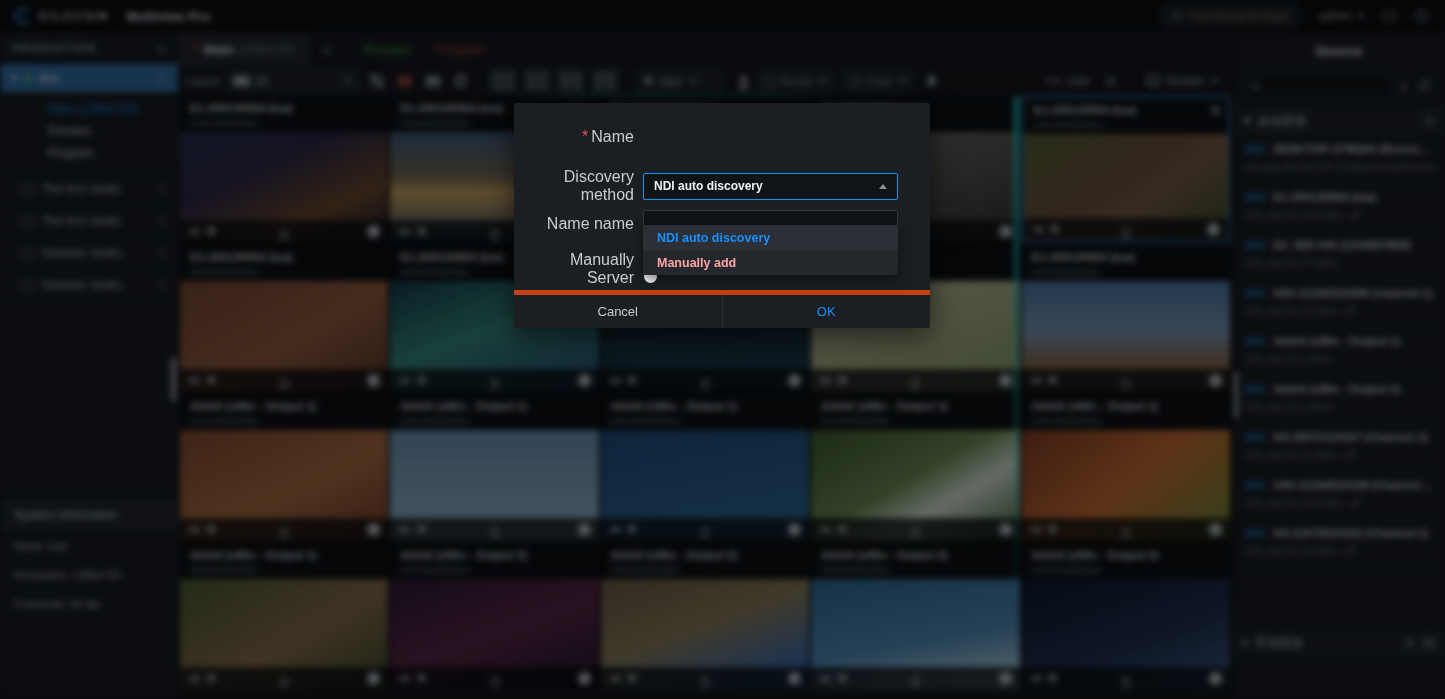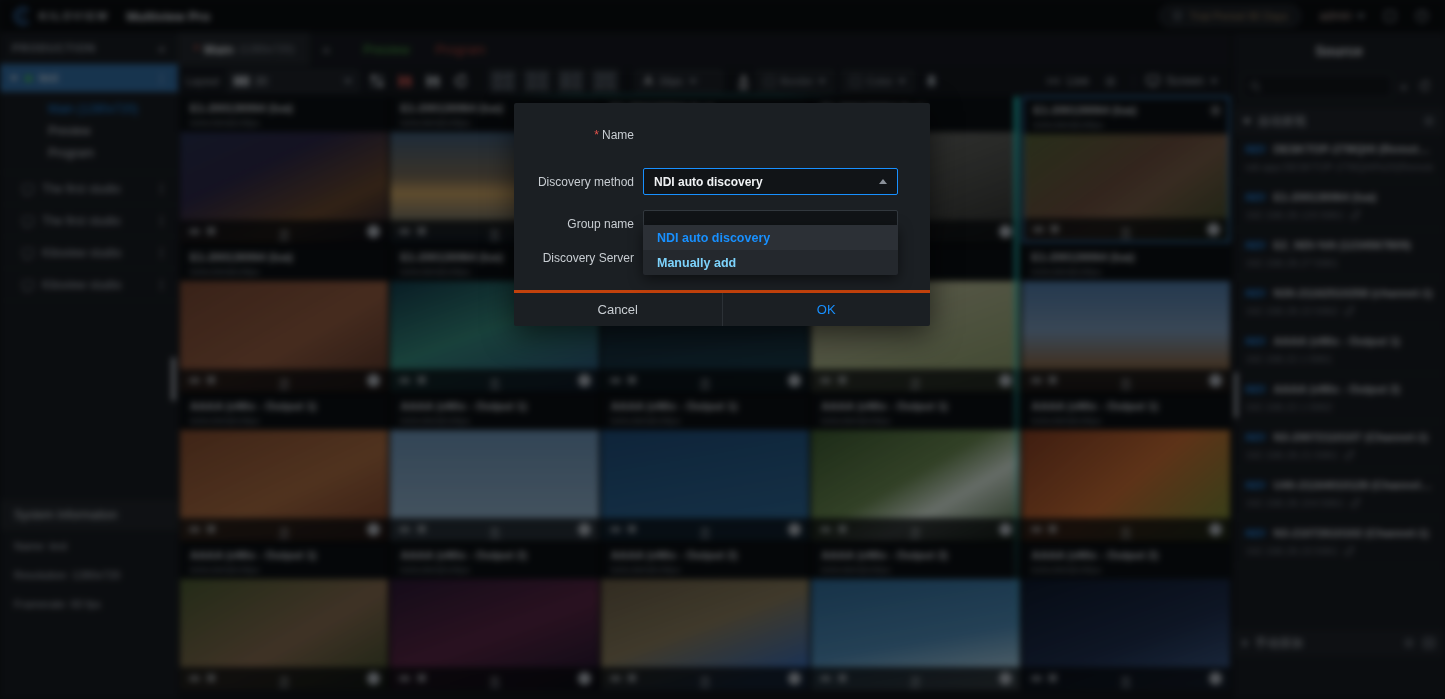--- a/index.html
+++ b/index.html
@@ -104,34 +104,34 @@
   .src-scroll{position:absolute;left:1px;top:340px;width:4px;height:46px;border-radius:2px;background:#b9bec5;opacity:.85;}
   .manual-head{position:absolute;left:0;top:598px;width:100%;box-sizing:border-box;}
   
   .overlay{position:absolute;inset:0;background:rgba(5,6,8,.45);}
   .modal{position:absolute;left:514px;top:103px;width:416px;background:#1b1f23;border-radius:2px;box-shadow:0 8px 30px rgba(0,0,0,.6);}
   .modal-header{height:31px;display:flex;align-items:center;justify-content:space-between;padding:0 20px;border-bottom:1px solid #2c3136;}
   .modal-title{color:#f0f2f4;font-size:14px;font-weight:bold;}
   .modal-close{color:#aeb4bb;font-size:17px;cursor:pointer;line-height:1;}
   .modal-body{position:relative;height:187px;}
   .form-row{position:absolute;left:0;width:100%;display:flex;align-items:center;}
-  .form-label{width:112px;margin-left:8px;text-align:right;color:#c8cdd2;font-size:12px;flex:none;}
+  .form-label{width:112px;margin-left:8px;text-align:right;color:#c8cdd2;font-size:16px;flex:none;}
   .req{color:#e5534b;margin-right:3px;}
   .form-control{margin-left:9px;width:255px;flex:none;}
   .text-input{box-sizing:border-box;width:100%;height:27px;background:#111417;border:1px solid #32383e;border-radius:2px;color:#e8eaec;font-size:12px;padding:0 10px;outline:none;font-family:inherit;}
   .text-input::placeholder{color:#5a5f66;}
   .select-box{box-sizing:border-box;height:27px;background:#111417;border:1px solid #1890ff;border-radius:2px;display:flex;align-items:center;padding:0 10px;}
   .select-box .sel-val{color:#f0f2f4;font-size:12px;font-weight:bold;flex:1;}
   .chev-up{width:0;height:0;border-left:4px solid transparent;border-right:4px solid transparent;border-bottom:5px solid #8a9099;}
   .dropdown{position:absolute;left:129px;top:122px;width:255px;background:#24282d;border-radius:2px;box-shadow:0 4px 14px rgba(0,0,0,.55);z-index:3;}
-  .dd-option{height:25px;display:flex;align-items:center;padding:0 14px;color:#7dd3fc;font-size:12.5px;font-weight:bold;cursor:pointer;}
+  .dd-option{height:25px;display:flex;align-items:center;padding:0 14px;color:#fca5a5;font-size:12.5px;font-weight:bold;cursor:pointer;}
   .dd-option.selected{background:#2c3036;color:#1890ff;}
   .toggle{width:30px;height:15px;border-radius:8px;background:#767b82;position:relative;cursor:pointer;}
   .toggle .knob{position:absolute;left:1px;top:1px;width:13px;height:13px;border-radius:50%;background:#fff;}
-  .modal-footer{height:33px;border-top:3px solid #c2410c;display:flex;text-align:right;}
+  .modal-footer{height:33px;border-top:5px solid #c2410c;display:flex;text-align:right;}
   .modal-btn{flex:1;display:flex;align-items:center;justify-content:center;font-size:13px;cursor:pointer;}
   .btn-cancel{color:#c8cdd2;border-right:1px solid #2c3136;}
   .btn-ok{color:#1890ff;}
   svg{display:block;}
 </style>
 </head>
 <body>
 
 <div class="stage">
   <div class="app">
@@ -858,25 +858,25 @@
       <div class="form-row" style="top:65px;">
         <span class="form-label">Discovery method</span>
         <span class="form-control">
           <span class="select-box">
             <span class="sel-val">NDI auto discovery</span>
             <span class="chev-up"></span>
           </span>
         </span>
       </div>
       <div class="form-row" style="top:107px;">
-        <span class="form-label">Group name</span>
+        <span class="form-label">Name name</span>
         <span class="form-control"><input class="text-input" style=""></span>
       </div>
       <div class="form-row" style="top:148px;">
-        <span class="form-label">Discovery Server</span>
+        <span class="form-label">Manually Server</span>
         <span class="form-control">
           <span class="toggle"><span class="knob"></span></span>
         </span>
       </div>
       <div class="dropdown" id="dd-panel">
           <div class="dd-option selected" style="color: rgb(24, 144, 255);">NDI auto discovery</div>
           <div class="dd-option">Manually add</div>
         </div>
     </div>
     <div class="modal-footer">

